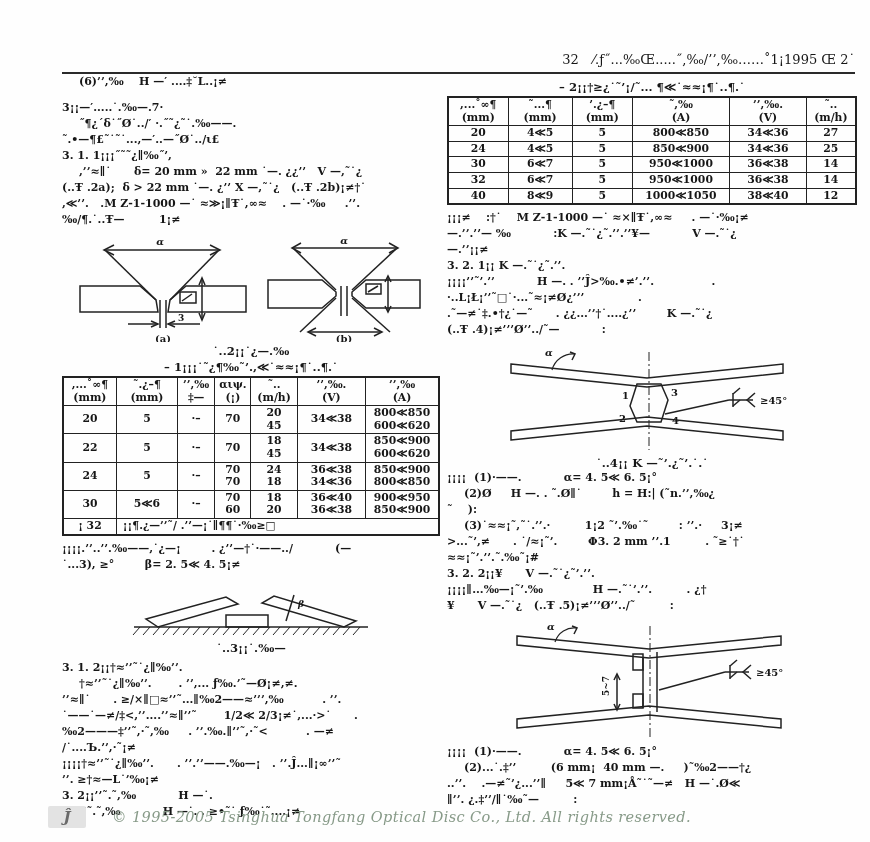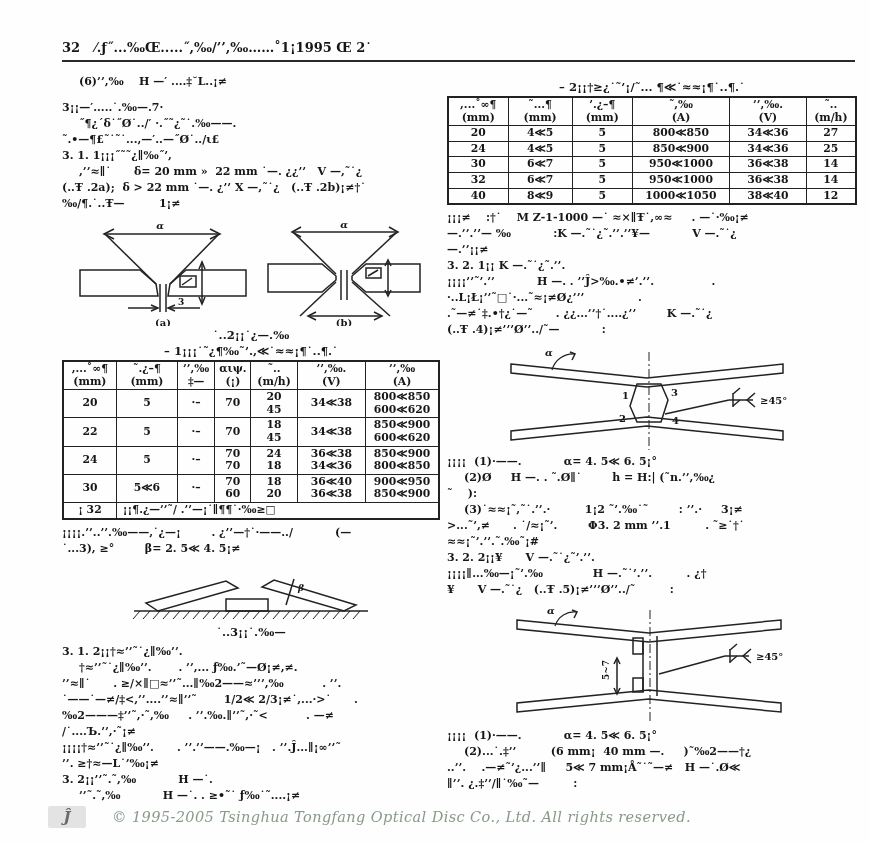--- a/index.html
+++ b/index.html
@@ -1,19 +1,19 @@
 <!DOCTYPE html>
 <html><head>
 <meta charset="utf-8">
 <style>
   html,body{margin:0;padding:0;background:#fff;}
   .page{position:relative;width:870px;height:842px;background:#fefefe;overflow:hidden;
         font-family:"DejaVu Serif","Liberation Serif",serif;color:#161616;}
-  .hdr{position:absolute;left:62px;top:40px;width:793px;display:flex;justify-content:flex-start;
-       border-bottom:2.2px solid #2a2a2a;padding-bottom:5px;font-size:13px;font-weight:700;}
+  .hdr{position:absolute;left:62px;top:52px;width:793px;display:flex;justify-content:flex-end;
+       border-bottom:2.2px solid #2a2a2a;padding-bottom:5px;font-size:13px;font-weight:400;}
   .hdr .pg{margin-right:10px;}
   .col{position:absolute;font-weight:700;}
   .col-left{left:62px;top:74px;width:378px;}
   .col-right{left:447px;top:78px;width:410px;}
   .ln{font-size:11px;line-height:16px;white-space:pre-wrap;}
   .ind{padding-left:17px;}
   .gap-s{margin-top:5px;}
   .gap-m{margin-top:10px;}
   .caption{font-size:11.6px;text-align:center;margin-top:2px;white-space:pre-wrap;}
   table{border-collapse:collapse;width:100%;table-layout:fixed;margin-top:2px;}
@@ -45,20 +45,21 @@
   <div class="col col-left">
     <div class="ln ind">(6)’’,‰    H —′ ....‡˘L..¡≠</div>
 
     <div class="gap-m"></div>
     <div class="ln">3¡¡—′.....˙.‰—.7·</div>
     <div class="ln ind">˝¶¿´δ˙˝Ø˙../′ ·.˝˜¿˜˙.‰——.</div>
     <div class="ln">˜.•—¶£˜˙˜˙...,—′..—˝Ø˙../ι£</div>
     <div class="ln">3. 1. 1¡¡¡˝˜˜¿∥‰˝’,</div>
     <div class="ln ind">,’’≈∥˙      δ= 20 mm »  22 mm ˙—. ¿¿’’   V —,˜˙¿</div>
     <div class="ln">(..Ŧ .2a);  δ &gt; 22 mm ˙—. ¿’’ X —,˜˙¿   (..Ŧ .2b)¡≠†˙</div>
+    <div class="ln">,≪’’.   .M Z-1-1000 —˙ ≈≫¡∥Ŧ˙,∞≈    . —˙·‰     .’’.</div>
     <div class="ln">‰/¶.˙..Ŧ—         1¡≠</div>
 
     <svg class="fig" width="362" height="110" viewBox="0 0 362 110">
       <g transform="translate(8,4)">
         <line x1="26" y1="14" x2="142" y2="14"></line>
         <polyline points="36,9 26,14 36,19"></polyline>
           <polyline points="132,9 142,14 132,19"></polyline>
         <text x="82" y="9" font-size="10" font-style="italic" text-anchor="middle">α</text>
         <line x1="78" y1="64" x2="28" y2="15"></line>
           <line x1="92" y1="64" x2="140" y2="15"></line>
@@ -307,20 +308,21 @@
       <text x="122" y="80" font-size="10">2</text>
       <text x="175" y="82" font-size="10">4</text>
       <line x1="168" y1="72" x2="232" y2="58"></line>
         <line x1="232" y1="58" x2="256" y2="58"></line>
       <line x1="236" y1="51" x2="236" y2="65"></line>
       <line x1="236" y1="52" x2="243" y2="46"></line>
         <line x1="236" y1="64" x2="243" y2="58"></line>
       <polyline points="258,51 250,58 258,65"></polyline>
       <text x="263" y="62" font-size="10">≥45°</text>
     </svg>
+    <div class="caption">˙..4¡¡ K —˜’.¿˜’.˙.˙</div>
 
     <div class="ln">¡¡¡¡  (1)·——.           α= 4. 5≪ 6. 5¡°</div>
     <div class="ln ind">(2)Ø     H —. . ˜.Ø∥˙        h = H:| (˜n.’’,‰¿</div>
     <div class="ln">˜    ):</div>
     <div class="ln ind">(3)˙≈≈¡˜,˜˙.’’.·         1¡2 ˜’.‰˙˜        : ’’.·     3¡≠</div>
     <div class="ln">&gt;...˜’,≠      . ˙/≈¡˜’.        Φ3. 2 mm ’’.1         . ˜≥˙†˙</div>
     <div class="ln">≈≈¡˜’.’’.˜.‰˜¡#</div>
     <div class="ln">3. 2. 2¡¡¥      V —.˜˙¿˜’.’’.</div>
     <div class="ln">¡¡¡¡∥...‰—¡˜’.‰             H —.˜˙’.’’.         . ¿†</div>
     <div class="ln">¥      V —.˜˙¿   (..Ŧ .5)¡≠’’’Ø’’../˜         :</div>

